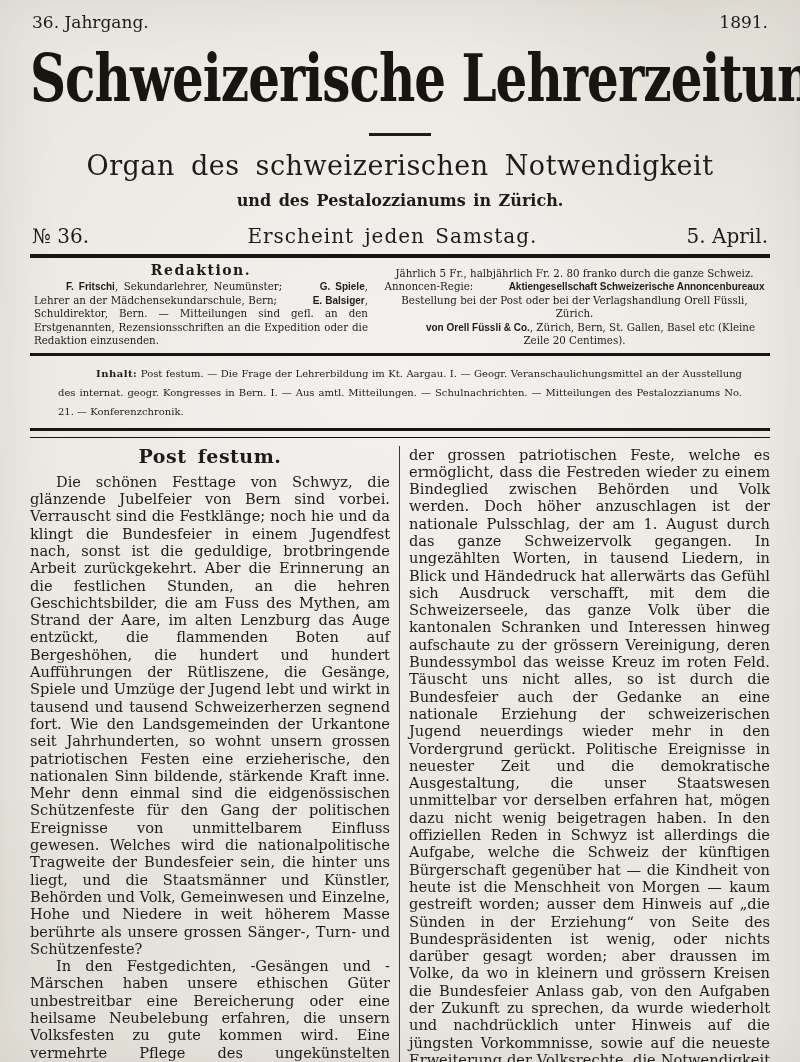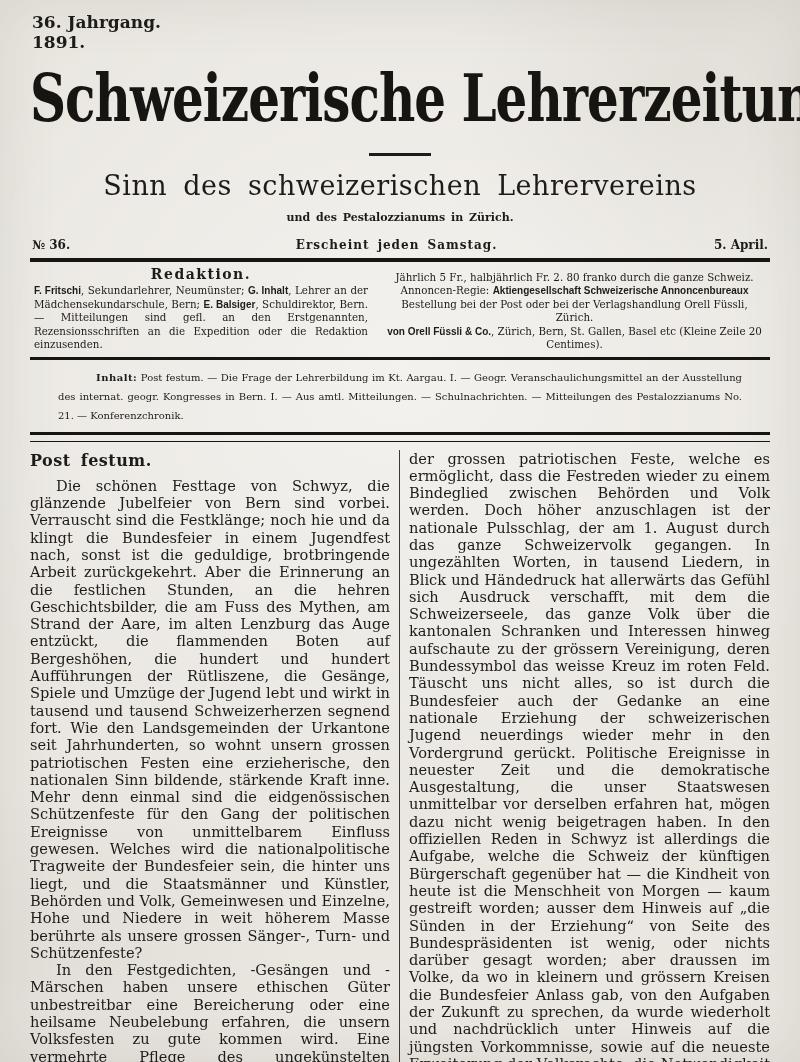--- a/index.html
+++ b/index.html
@@ -16,101 +16,101 @@
     background:
       radial-gradient(ellipse 90% 60% at 50% 35%, rgba(255,255,255,0.45), rgba(255,255,255,0) 70%),
       radial-gradient(ellipse 40% 30% at 85% 8%, rgba(120,110,95,0.08), rgba(0,0,0,0) 70%),
       radial-gradient(ellipse 40% 25% at 10% 90%, rgba(120,110,95,0.07), rgba(0,0,0,0) 70%),
       #eae7e1;
     box-shadow:inset 0 0 60px rgba(90,80,65,0.12);
     padding:10px 30px 0 30px;
     box-sizing:border-box;
   }
   
-  .toprow{display:flex;justify-content:space-between;font-weight:bold;font-size:17px;padding:2px 2px 0 2px;flex-direction:column;}
+  .toprow{display:flex;justify-content:space-between;font-weight:normal;font-size:17px;padding:2px 2px 0 2px;}
   .main-title{
     text-align:center;
     font-size:50px;
     font-weight:bold;
     letter-spacing:-1px;
     white-space:nowrap;
     transform:scale(1.0,1.32);
     transform-origin:50% 80%;
     margin-top:22px;
     color:#171512;
   }
   .title-divider{width:62px;height:3px;background:#1d1c1a;margin:20px auto 0 auto;}
   .organ-line{text-align:center;font-size:27px;margin-top:14px;word-spacing:7px;letter-spacing:0.5px;}
-  .organ-line2{text-align:center;font-size:11px;font-weight:bold;margin-top:10px;word-spacing:2px;}
-  .issuerow{display:flex;justify-content:space-between;align-items:flex-end;font-weight:bold;font-size:12px;margin-top:14px;padding:0 2px;}
+  .organ-line2{text-align:center;font-size:16px;font-weight:bold;margin-top:10px;word-spacing:2px;}
+  .issuerow{display:flex;justify-content:space-between;align-items:flex-end;font-weight:normal;font-size:20px;margin-top:14px;padding:0 2px;}
   .issuerow .mid{letter-spacing:1px;word-spacing:3px;margin-left:9px;}
   
   .info-box{
     border-top:4px solid #171512;
     border-bottom:3px solid #171512;
     margin-top:6px;
     display:flex;
     align-items:flex-end;
   }
   .ibox{padding:4px 4px 5px 4px;box-sizing:border-box;}
   .ibox.left{width:342px;}
   .ibox.right{flex:1;}
   .box-divider{width:3px;border-left:1.5px solid #171512;border-right:1.5px solid #171512;margin:0 1px;}
   .ibox h3{margin:0 0 2px 0;text-align:center;font-size:14px;letter-spacing:1.5px;word-spacing:3px;}
   .ibox.right h3{letter-spacing:2px;}
   .smalltext{font-size:10.3px;line-height:13.5px;text-align:justify;}
   .ibox.right .smalltext{text-align:center;}
-  .bsans{font-family:"Liberation Sans", sans-serif;font-weight:bold;font-size:10px;}
+  .bsans{font-family:"Liberation Sans", sans-serif;font-weight:bold;font-size:10px;margin-left:32px;}
   
   .inhalt{
     border-bottom:none;
     margin:8px 28px 0 28px;
     font-size:10px;
     line-height:19px;
     text-align:justify;
     text-indent:38px;
   }
   .inhalt .lbl{font-weight:bold;letter-spacing:0.5px;}
   .double-rule{margin-top:7px;height:6px;border-top:3px solid #171512;border-bottom:1.5px solid #171512;}
   
   .columns{display:flex;margin-top:8px;min-height:660px;}
   .col{width:50%;box-sizing:border-box;font-size:14.6px;line-height:17.3px;text-align:justify;}
   .col.left{padding-right:9px;border-right:1px solid #3a3835;}
   .col.right{padding-left:9px;}
   .col p{margin:0;}
   .col p.indent{text-indent:26px;}
-  .art-heading{text-align:left;font-weight:bold;font-size:16px;margin:2px 0 8px 0;letter-spacing:0.5px;word-spacing:4px;}
+  .art-heading{text-align:center;font-weight:bold;font-size:19px;margin:2px 0 8px 0;letter-spacing:0.5px;word-spacing:4px;}
 </style>
 </head>
 <body>
 
 <div class="paper">
 
   <div class="toprow">
     <span>36. Jahrgang.</span>
     <span>1891.</span>
   </div>
 
   <div class="main-title">Schweizerische Lehrerzeitung.</div>
   <div class="title-divider"></div>
 
-  <div class="organ-line">Sinn des schweizerischen Lehrervereins</div>
+  <div class="organ-line">Organ des schweizerischen Notwendigkeit</div>
   <div class="organ-line2">und des Pestalozzianums in Zürich.</div>
 
   <div class="issuerow">
     <span>№ 36.</span>
     <span class="mid">Erscheint jeden Samstag.</span>
     <span>5. April.</span>
   </div>
 
   <div class="info-box">
     <div class="ibox left">
       <h3>Redaktion.</h3>
       <div class="smalltext">
-        <span class="bsans">F. Fritschi</span><span>, Sekundarlehrer, Neumünster; </span><span class="bsans">G. Inhalt</span><span>, Lehrer an der Mädchensekundarschule, Bern; </span><span class="bsans">E. Balsiger</span><span>, Schuldirektor, Bern. — Mitteilungen sind gefl. an den Erstgenannten, Rezensionsschriften an die Expedition oder die Redaktion einzusenden.</span>
+        <span class="bsans">F. Fritschi</span><span>, Sekundarlehrer, Neumünster; </span><span class="bsans">G. Spiele</span><span>, Lehrer an der Mädchensekundarschule, Bern; </span><span class="bsans">E. Balsiger</span><span>, Schuldirektor, Bern. — Mitteilungen sind gefl. an den Erstgenannten, Rezensionsschriften an die Expedition oder die Redaktion einzusenden.</span>
       </div>
     </div>
     <div class="box-divider"></div>
     <div class="ibox right">
       <div class="smalltext">
         <div>Jährlich 5 Fr., halbjährlich Fr. 2. 80 franko durch die ganze Schweiz.</div>
         <div><span>Annoncen-Regie: </span><span class="bsans">Aktiengesellschaft Schweizerische Annoncenbureaux</span></div>
         <div>Bestellung bei der Post oder bei der Verlagshandlung Orell Füssli, Zürich.</div>
         <div><span class="bsans">von Orell Füssli &amp; Co.</span><span>, Zürich, Bern, St. Gallen, Basel etc (Kleine Zeile 20 Centimes).</span></div>
       </div>

